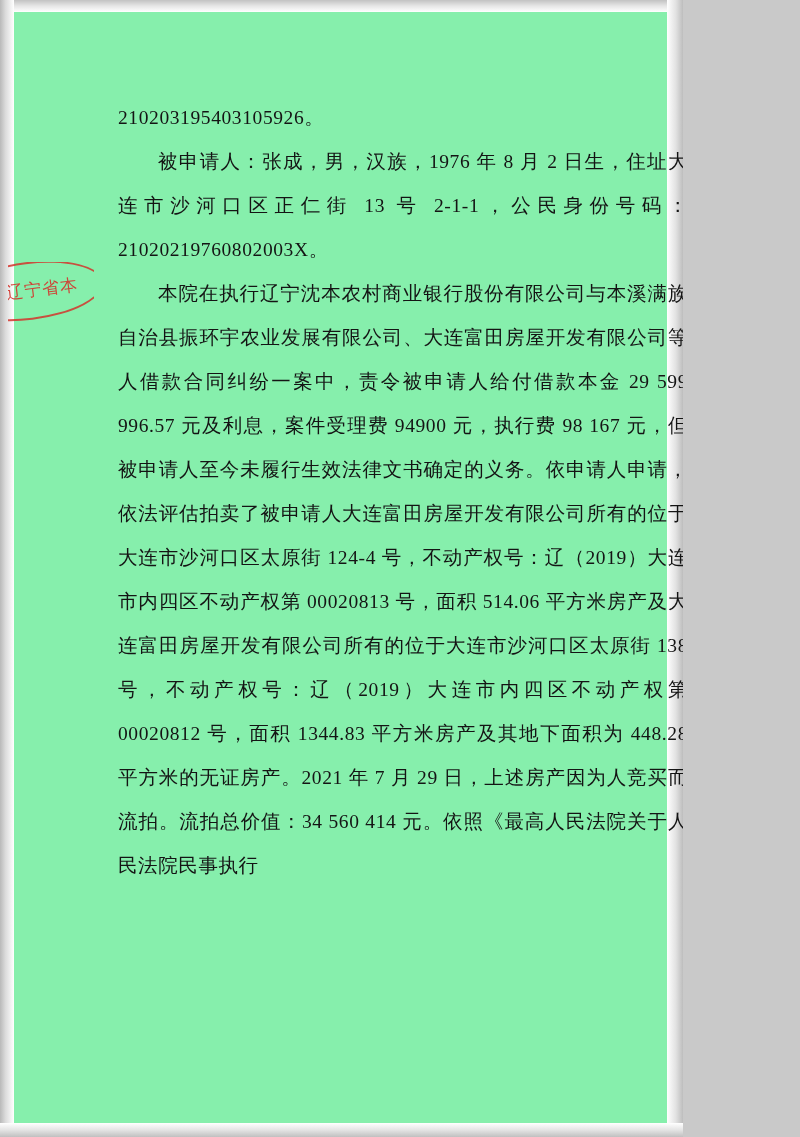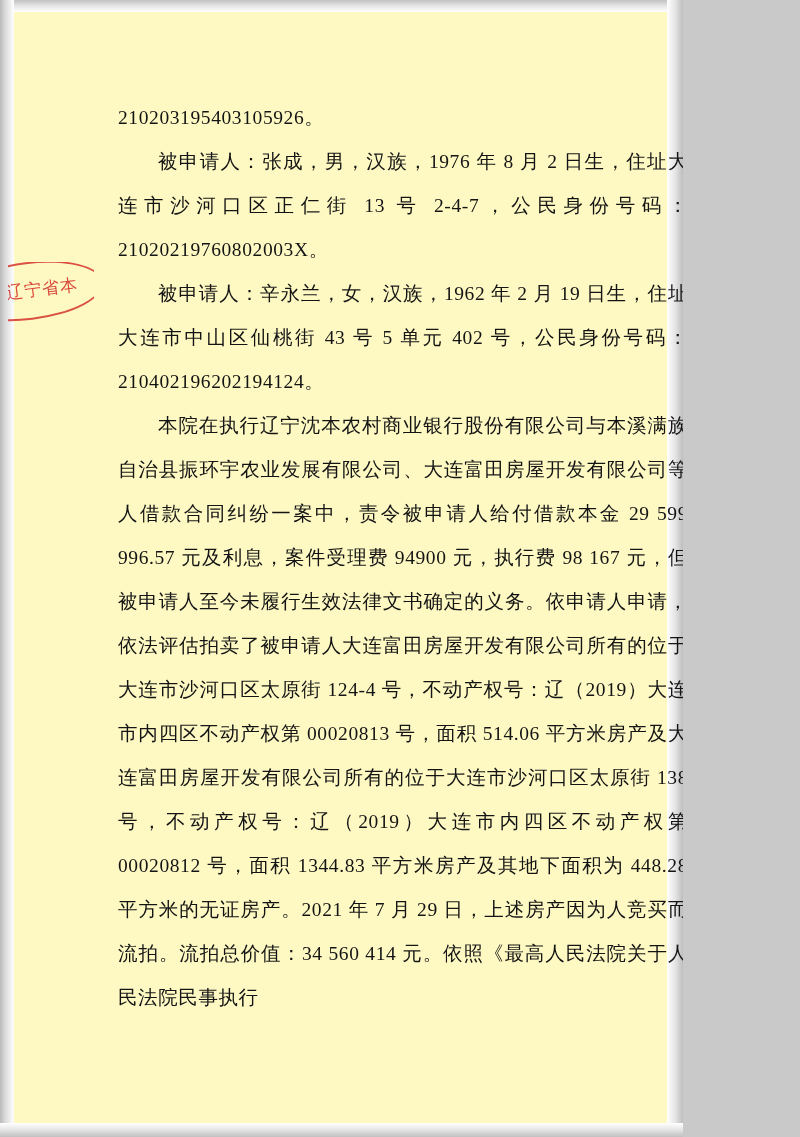--- a/index.html
+++ b/index.html
@@ -10,21 +10,21 @@
     width: 800px;
     height: 1137px;
     background: #c9c9c9;
     font-family: "Liberation Serif", serif;
     overflow: hidden;
   }
   .page {
     position: relative;
     width: 683px;
     height: 1137px;
-    background: #fef9c3;
+    background: #86efac;
     box-sizing: border-box;
     overflow: hidden;
   }
   
   .scan-edge-left {
     position: absolute;
     left: 0; top: 0;
     width: 14px; height: 1137px;
     background: linear-gradient(to right, #b9b9b9 0%, #dcdcdc 40%, #ffffff 100%);
     pointer-events: none;
@@ -123,22 +123,21 @@
 
 <div class="page">
 
   <div class="scan-edge-top"></div>
   <div class="scan-edge-left"></div>
   <div class="scan-edge-right"></div>
   <div class="scan-edge-bottom"></div>
 
   <div class="doc-body">
     <p class="para">210203195403105926。</p>
-    <p class="para indent">被申请人：张成，男，汉族，1976 年 8 月 2 日生，住址大连市沙河口区正仁街 13 号 2-4-7，公民身份号码：21020219760802003X。</p>
-    <p class="para indent">被申请人：辛永兰，女，汉族，1962 年 2 月 19 日生，住址大连市中山区仙桃街 43 号 5 单元 402 号，公民身份号码：210402196202194124。</p>
+    <p class="para indent">被申请人：张成，男，汉族，1976 年 8 月 2 日生，住址大连市沙河口区正仁街 13 号 2-1-1，公民身份号码：21020219760802003X。</p>
     <p class="para indent">本院在执行辽宁沈本农村商业银行股份有限公司与本溪满族自治县振环宇农业发展有限公司、大连富田房屋开发有限公司等人借款合同纠纷一案中，责令被申请人给付借款本金 29 599 996.57 元及利息，案件受理费 94900 元，执行费 98 167 元，但被申请人至今未履行生效法律文书确定的义务。依申请人申请，依法评估拍卖了被申请人大连富田房屋开发有限公司所有的位于大连市沙河口区太原街 124-4 号，不动产权号：辽（2019）大连市内四区不动产权第 00020813 号，面积 514.06 平方米房产及大连富田房屋开发有限公司所有的位于大连市沙河口区太原街 138 号，不动产权号：辽（2019）大连市内四区不动产权第 00020812 号，面积 1344.83 平方米房产及其地下面积为 448.28 平方米的无证房产。2021 年 7 月 29 日，上述房产因为人竞买而流拍。流拍总价值：34 560 414 元。依照《最高人民法院关于人民法院民事执行</p>
   </div>
 
   <div class="stamp">
     <div class="stamp-inner"></div>
     <div class="stamp-text">辽宁省本</div>
   </div>
 
   <div class="speck s1"></div>
   <div class="speck s2"></div>

